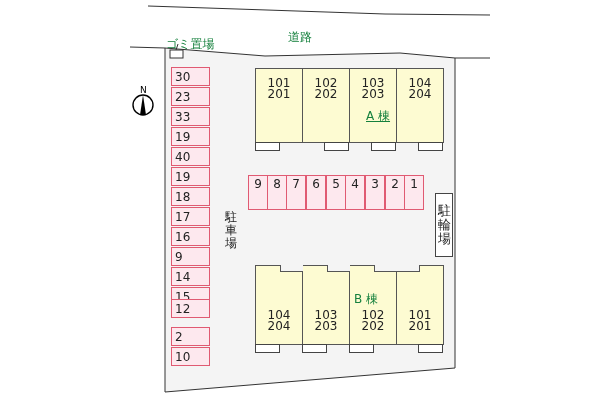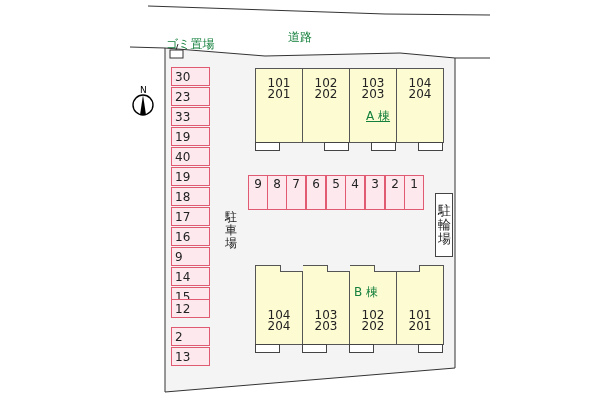--- a/index.html
+++ b/index.html
@@ -73,21 +73,21 @@
   <div class="stall-v" style="top:147px">40</div>
   <div class="stall-v" style="top:167px">19</div>
   <div class="stall-v" style="top:187px">18</div>
   <div class="stall-v" style="top:207px">17</div>
   <div class="stall-v" style="top:227px">16</div>
   <div class="stall-v" style="top:247px">9</div>
   <div class="stall-v" style="top:267px">14</div>
   <div class="stall-v" style="top:287px">15</div>
   <div class="stall-v" style="top:299px">12</div>
   <div class="stall-v" style="top:327px">2</div>
-  <div class="stall-v" style="top:347px">13</div>
+  <div class="stall-v" style="top:347px">10</div>
 </div>
 
 <div class="vlabel" style="left:224px; top:174px;margin-top:37px;">
   <span style="display:block; width:14px; word-break:break-all;">駐車場</span>
 </div>
 
 <div>
   <div class="stall-h" style="left:248px">9</div>
   <div class="stall-h" style="left:267px">8</div>
   <div class="stall-h" style="left:286px">7</div>
@@ -142,18 +142,18 @@
   </div>
   <div class="unit" style="left:396px; top:265px; width:48px; height:80px;">
     <span class="num" style="top:44px">101</span>
     <span class="num" style="top:55px">201</span>
   </div>
 
   <div class="abs" style="left:280px; top:265px; width:22px; height:6px; background:#f4f4f4; border-bottom:1px solid #555; border-left:1px solid #555;"></div>
   <div class="abs" style="left:327px; top:265px; width:22px; height:6px; background:#f4f4f4; border-bottom:1px solid #555; border-left:1px solid #555;"></div>
   <div class="abs" style="left:374px; top:265px; width:22px; height:6px; background:#f4f4f4; border-bottom:1px solid #555; border-left:1px solid #555;"></div>
   <div class="abs" style="left:397px; top:265px; width:22px; height:6px; background:#f4f4f4; border-bottom:1px solid #555; border-right:1px solid #555;"></div>
-  <div class="label" style="left:354px; top:284px;">B 棟</div>
+  <div class="label" style="left:354px; top:291px;">B 棟</div>
   <div class="balcony" style="left:255px; top:344px;"></div>
   <div class="balcony" style="left:302px; top:344px;"></div>
   <div class="balcony" style="left:349px; top:344px;"></div>
   <div class="balcony" style="left:418px; top:344px;"></div>
 </div>
 
 </body></html>

